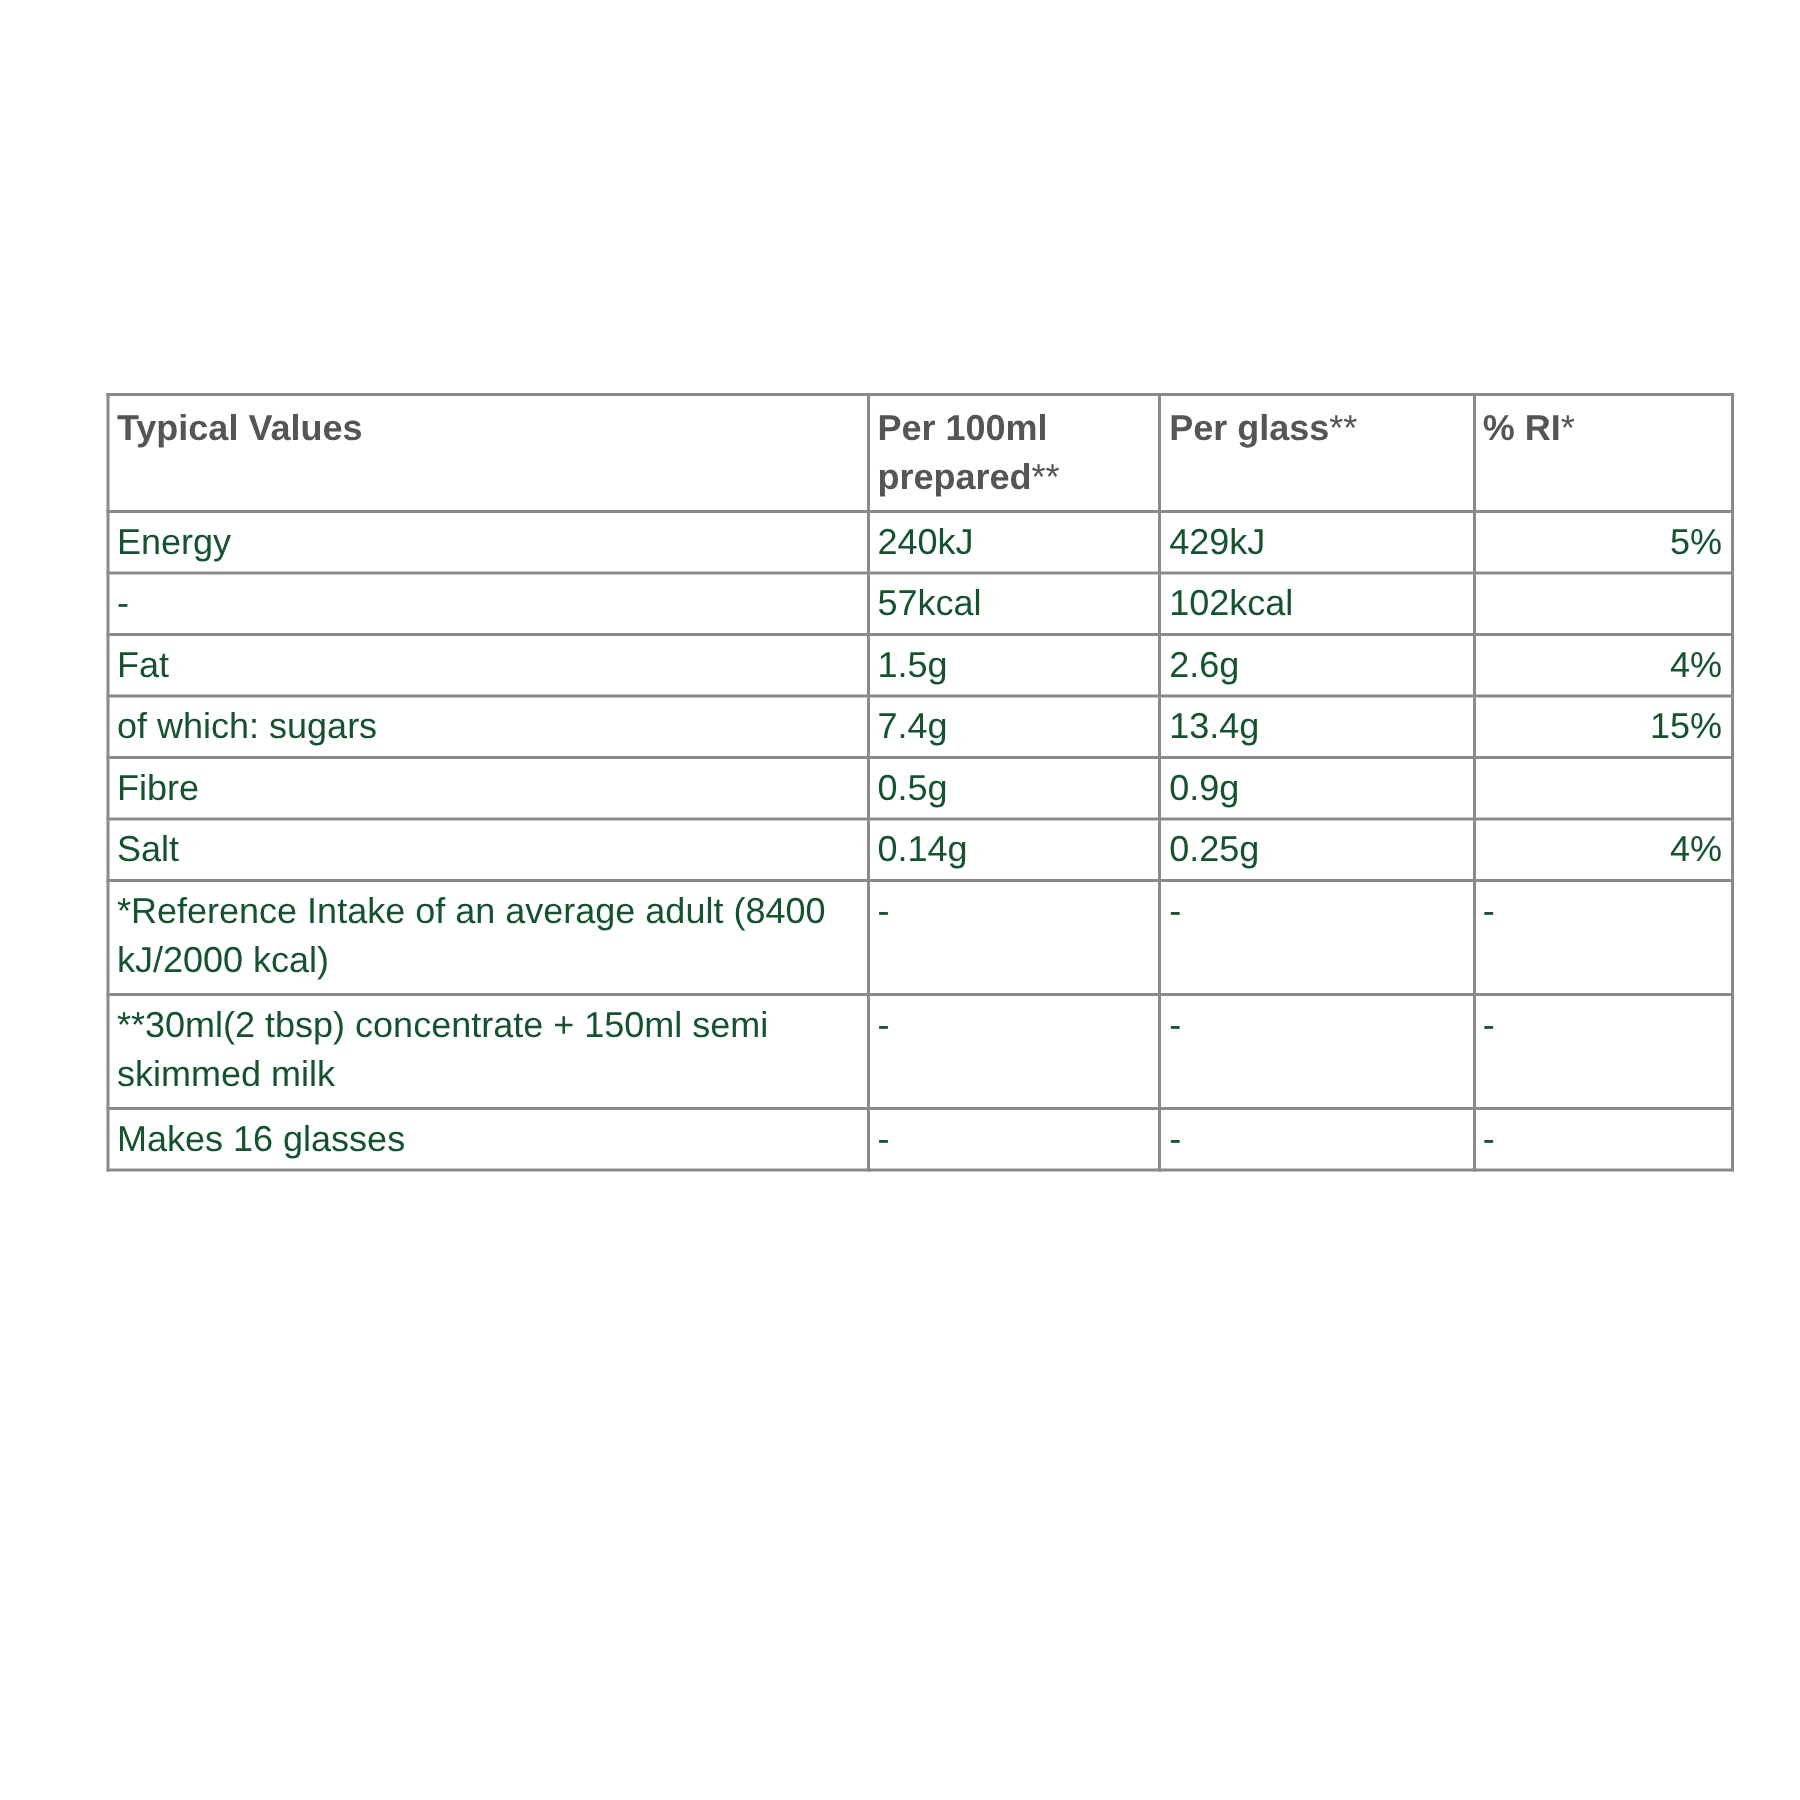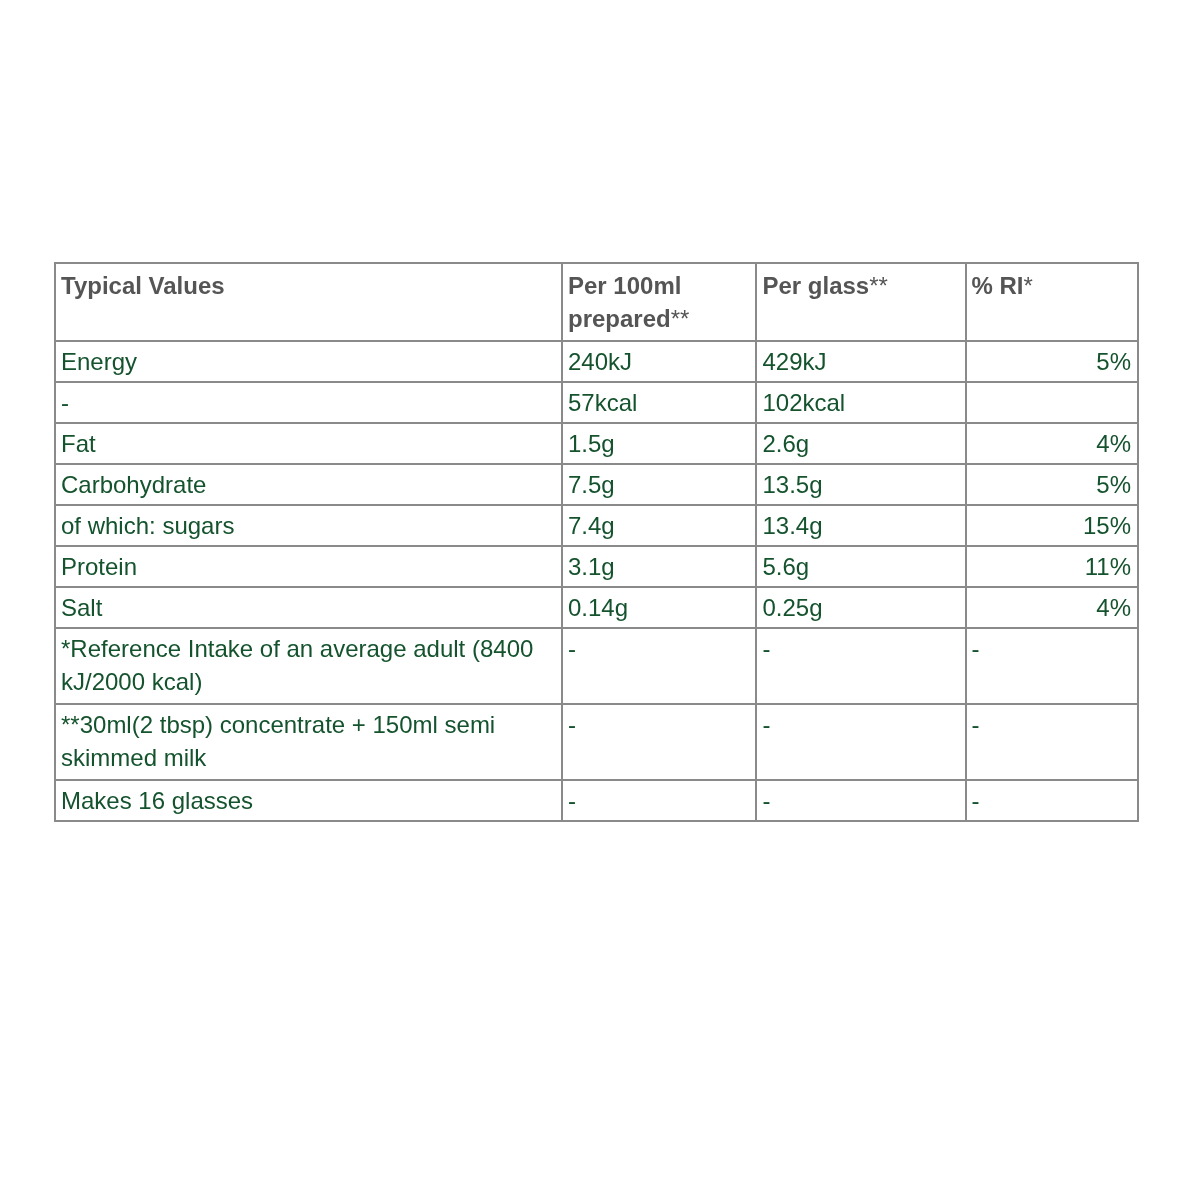--- a/index.html
+++ b/index.html
@@ -9,21 +9,21 @@
     }
     body {
       width: 1200px;
       height: 1200px;
       position: relative;
       font-family: "Liberation Sans", sans-serif;
       color: #5a5a5a;
     }
     .nutrition-table {
       position: absolute;
-      left: 54px;
+      left: 71px;
       top: 262px;
       width: 1085px;
       border-collapse: collapse;
       table-layout: fixed;
       font-size: 24px;
       line-height: 33px;
     }
     .nutrition-table td, .nutrition-table th {
       border: 2px solid #8a8a8a;
       padding: 3px 5px 3px 5px;
@@ -83,36 +83,30 @@
       <td>102kcal</td>
       <td class="ri"></td>
     </tr>
     <tr class="data-row">
       <td>Fat</td>
       <td>1.5g</td>
       <td>2.6g</td>
       <td class="ri">4%</td>
     </tr>
     <tr class="data-row">
-      <td>Carbohydrate</td>
-      <td>7.5g</td>
-      <td>13.5g</td>
-      <td class="ri">5%</td>
-    </tr>
-    <tr class="data-row">
       <td>of which: sugars</td>
       <td>7.4g</td>
       <td>13.4g</td>
       <td class="ri">15%</td>
     </tr>
     <tr class="data-row">
-      <td>Protein</td>
-      <td>3.1g</td>
-      <td>5.6g</td>
-      <td class="ri">11%</td>
+      <td>Fibre</td>
+      <td>0.5g</td>
+      <td>0.9g</td>
+      <td class="ri"></td>
     </tr>
     <tr class="data-row">
       <td>Salt</td>
       <td>0.14g</td>
       <td>0.25g</td>
       <td class="ri">4%</td>
     </tr>
     <tr class="note-row">
       <td>*Reference Intake of an average adult (8400 kJ/2000 kcal)</td>
       <td>-</td>

